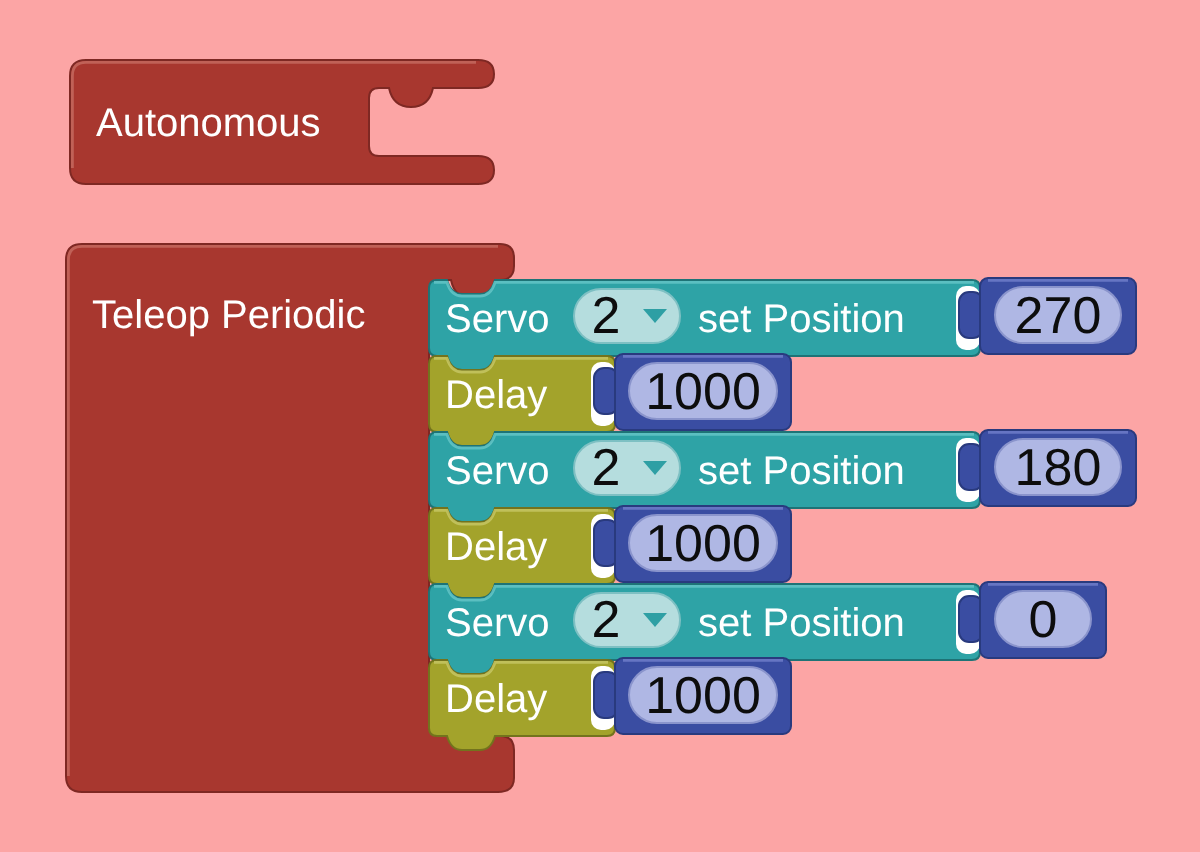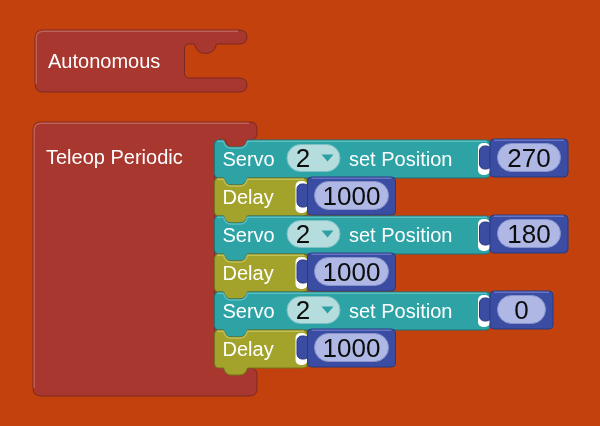--- a/index.html
+++ b/index.html
@@ -1,16 +1,16 @@
 <!DOCTYPE html>
 <html><head>
 <meta charset="utf-8">
 <style>
   html,body{margin:0;padding:0;background:#ffffff;}
-  .stage{position:relative;width:600px;height:426px;background:#c2410c;overflow:hidden;}
+  .stage{position:relative;width:600px;height:426px;background:#fca5a5;overflow:hidden;}
   svg{display:block;}
   svg text{font-family:"Liberation Sans",sans-serif;}
   .red{fill:#A8372F;stroke:#7E2823;stroke-width:1;}
   .teal{fill:#2EA3A6;stroke:#1E7376;stroke-width:1;}
   .olive{fill:#A3A32B;stroke:#73731D;stroke-width:1;}
   .blue{fill:#3A4DA2;stroke:#293A7E;stroke-width:1;}
   .slot{fill:#ffffff;stroke:none;}
   .field{fill:#AFB7E4;stroke:#8A94CC;stroke-width:1;}
   .dd{fill:#B5DDDE;stroke:#7EC0C3;stroke-width:1;}
   .tri{fill:#2E9FA4;stroke:none;}

